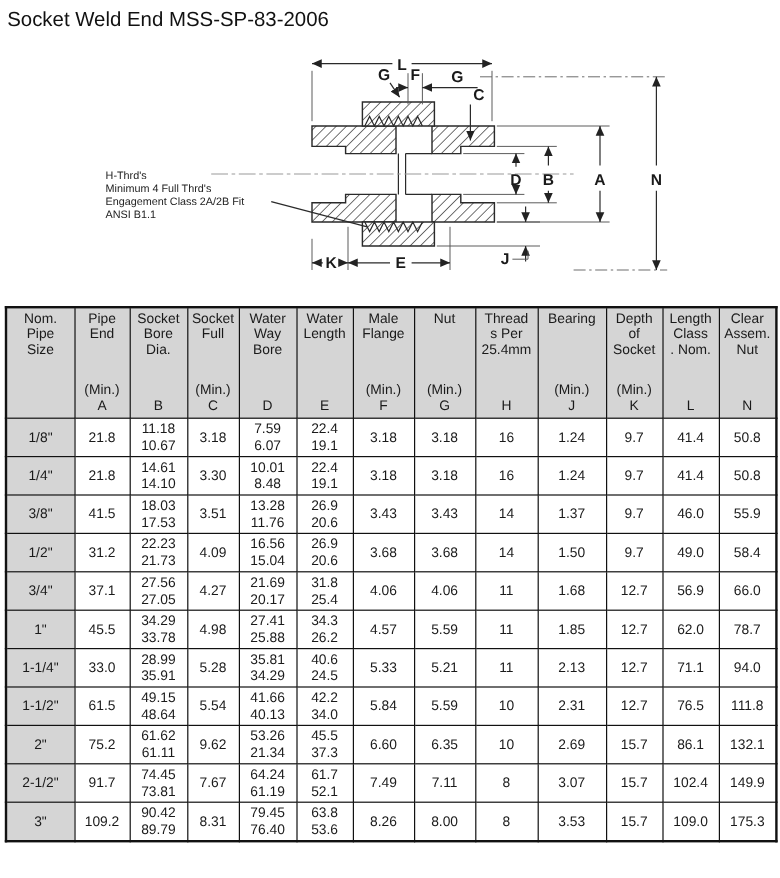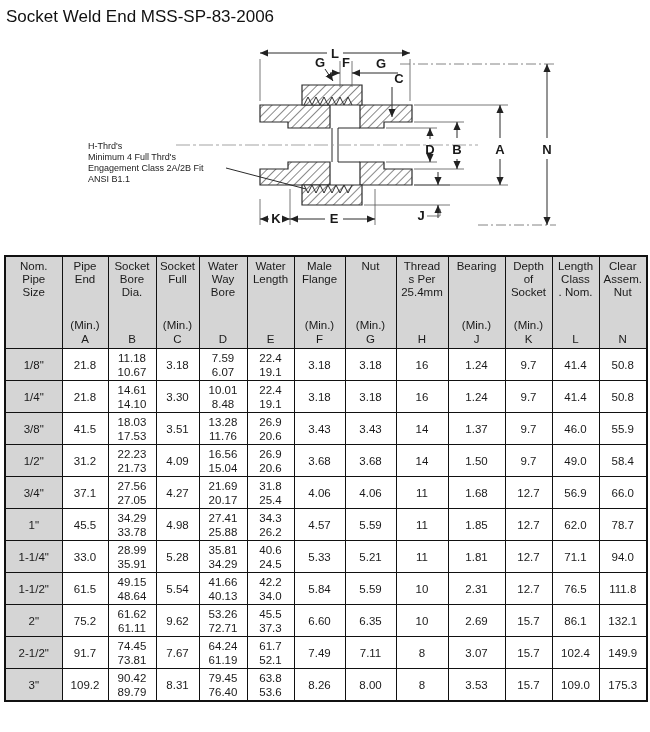--- a/index.html
+++ b/index.html
@@ -456,21 +456,21 @@
             <div>35.81</div>
             <div>34.29</div>
           </td>
           <td>
             <div>40.6</div>
             <div>24.5</div>
           </td>
           <td>5.33</td>
           <td>5.21</td>
           <td>11</td>
-          <td>1.81</td>
+          <td>2.13</td>
           <td>12.7</td>
           <td>71.1</td>
           <td>94.0</td>
         </tr>
         <tr>
           <td class="size">1-1/2"</td>
           <td>61.5</td>
           <td>
             <div>49.15</div>
             <div>48.64</div>
@@ -495,21 +495,21 @@
         <tr>
           <td class="size">2"</td>
           <td>75.2</td>
           <td>
             <div>61.62</div>
             <div>61.11</div>
           </td>
           <td>9.62</td>
           <td>
             <div>53.26</div>
-            <div>72.71</div>
+            <div>21.34</div>
           </td>
           <td>
             <div>45.5</div>
             <div>37.3</div>
           </td>
           <td>6.60</td>
           <td>6.35</td>
           <td>10</td>
           <td>2.69</td>
           <td>15.7</td>

